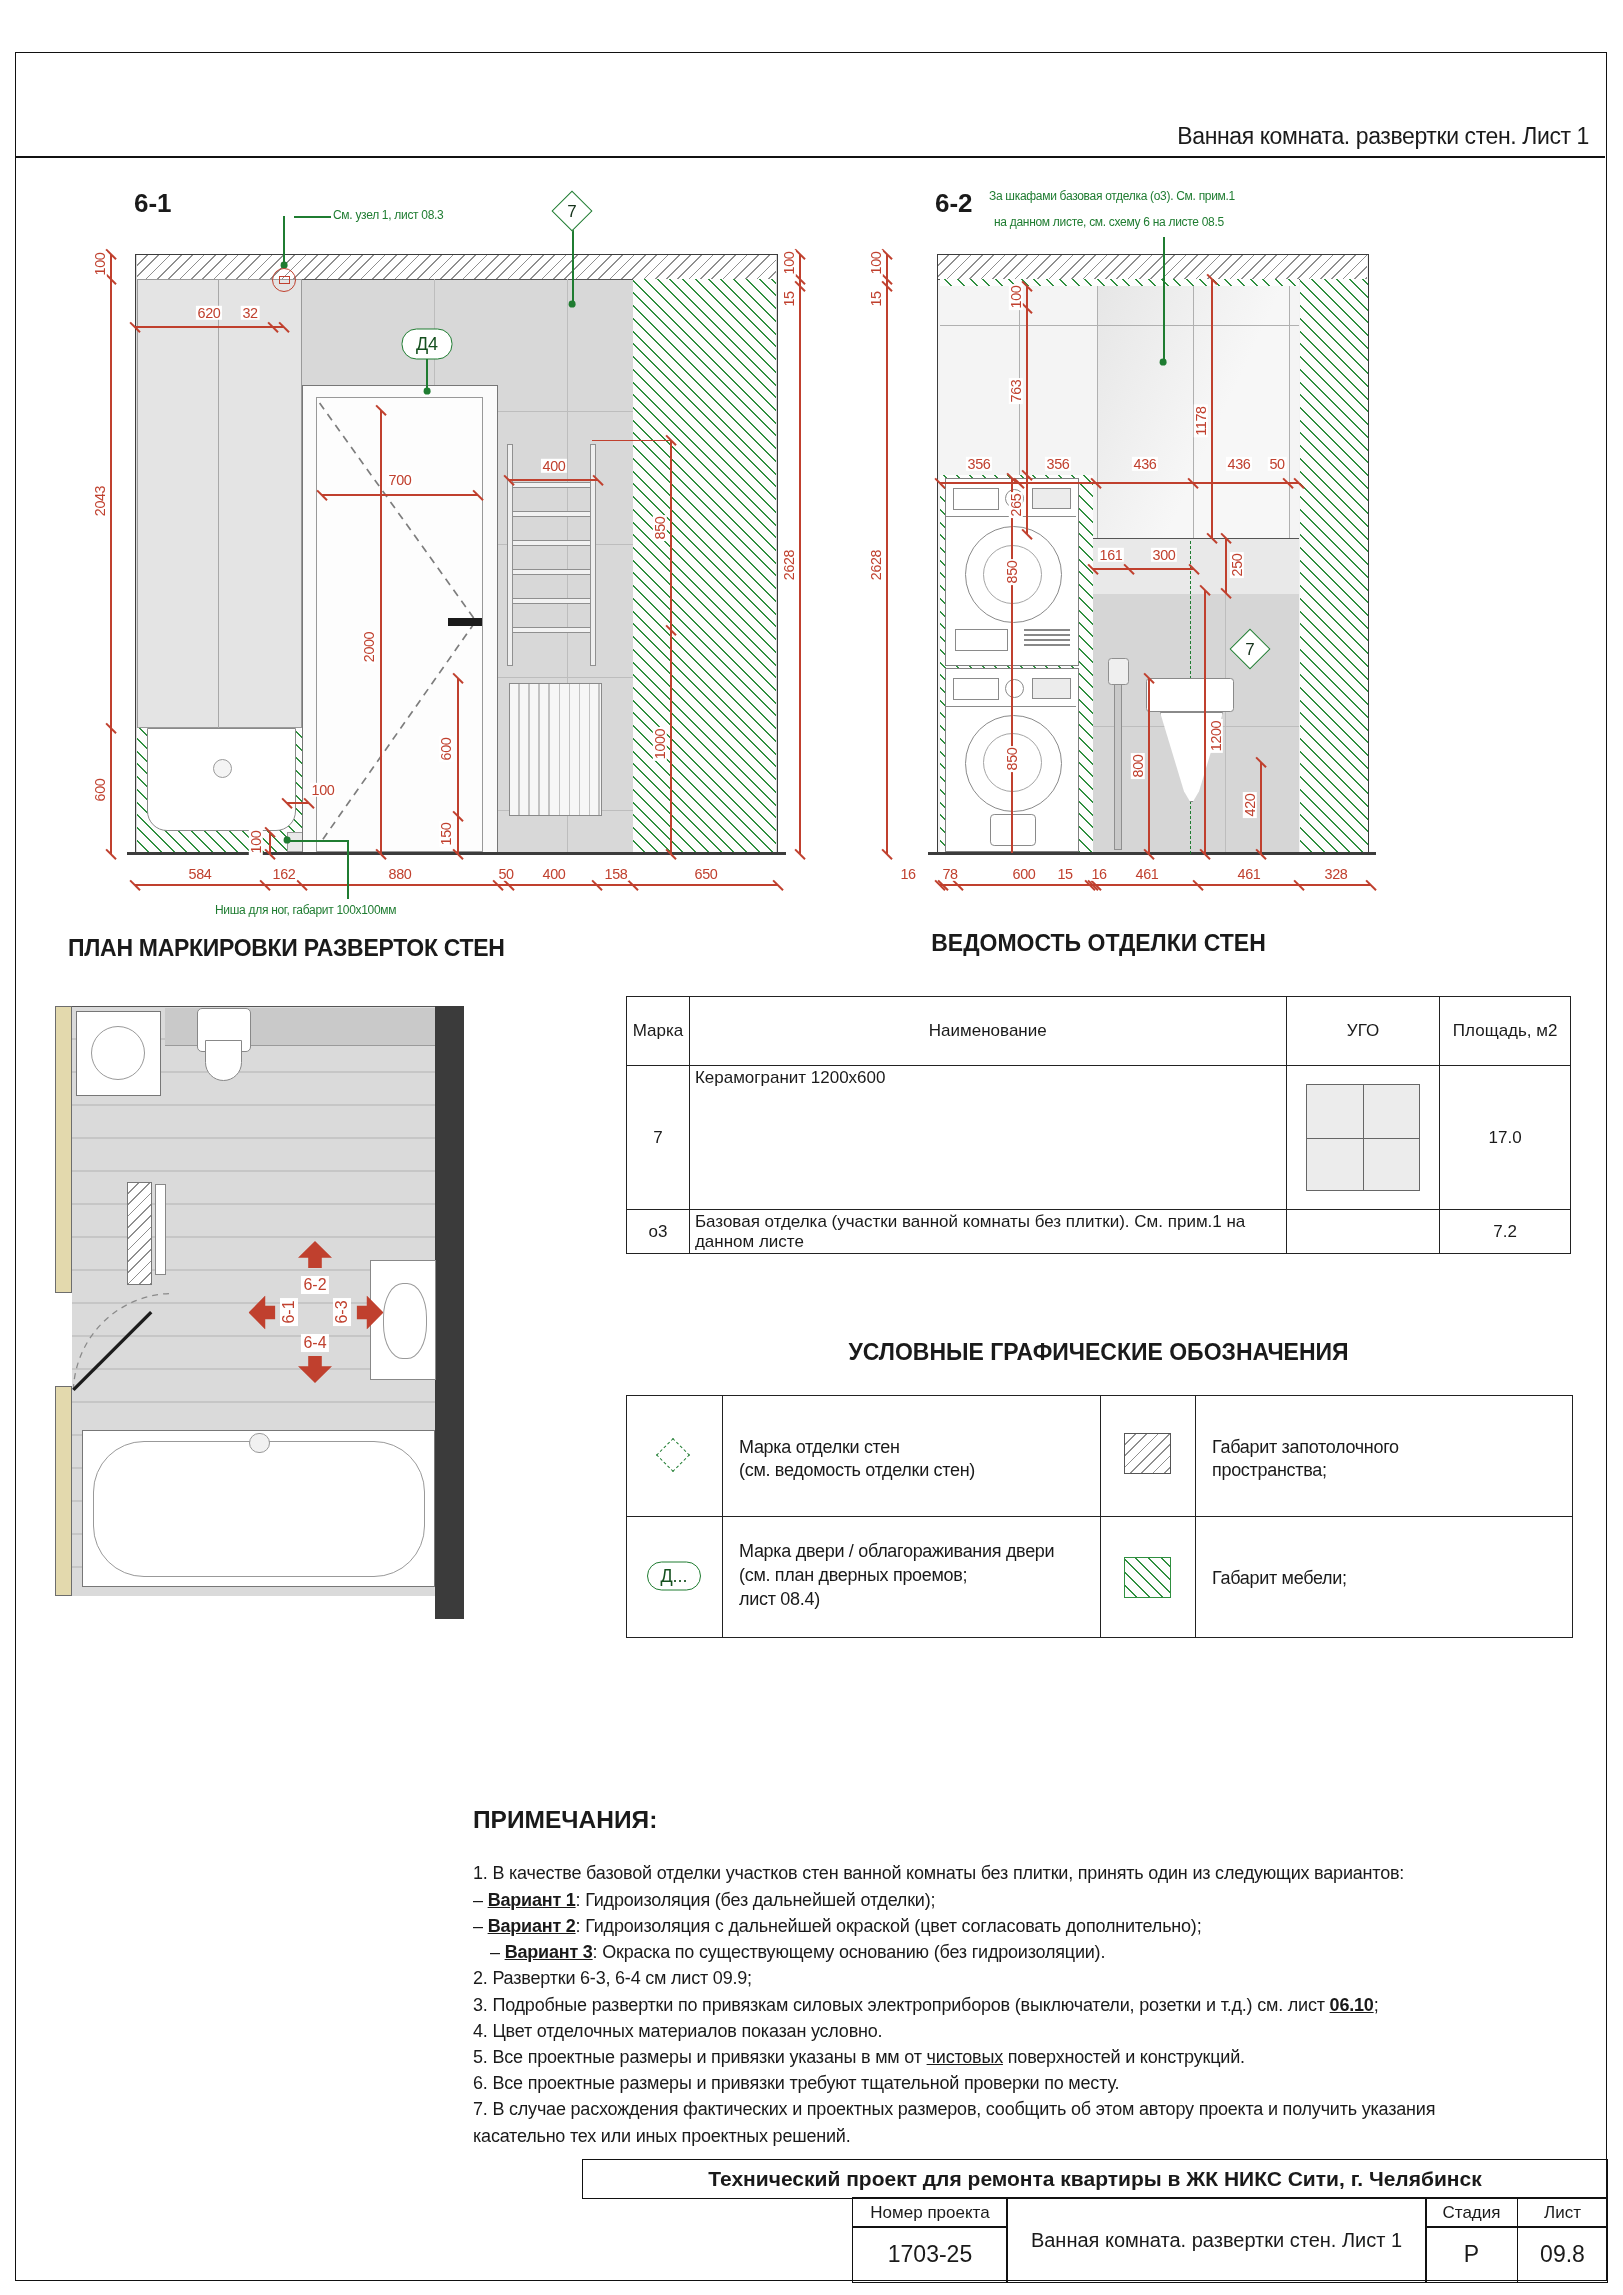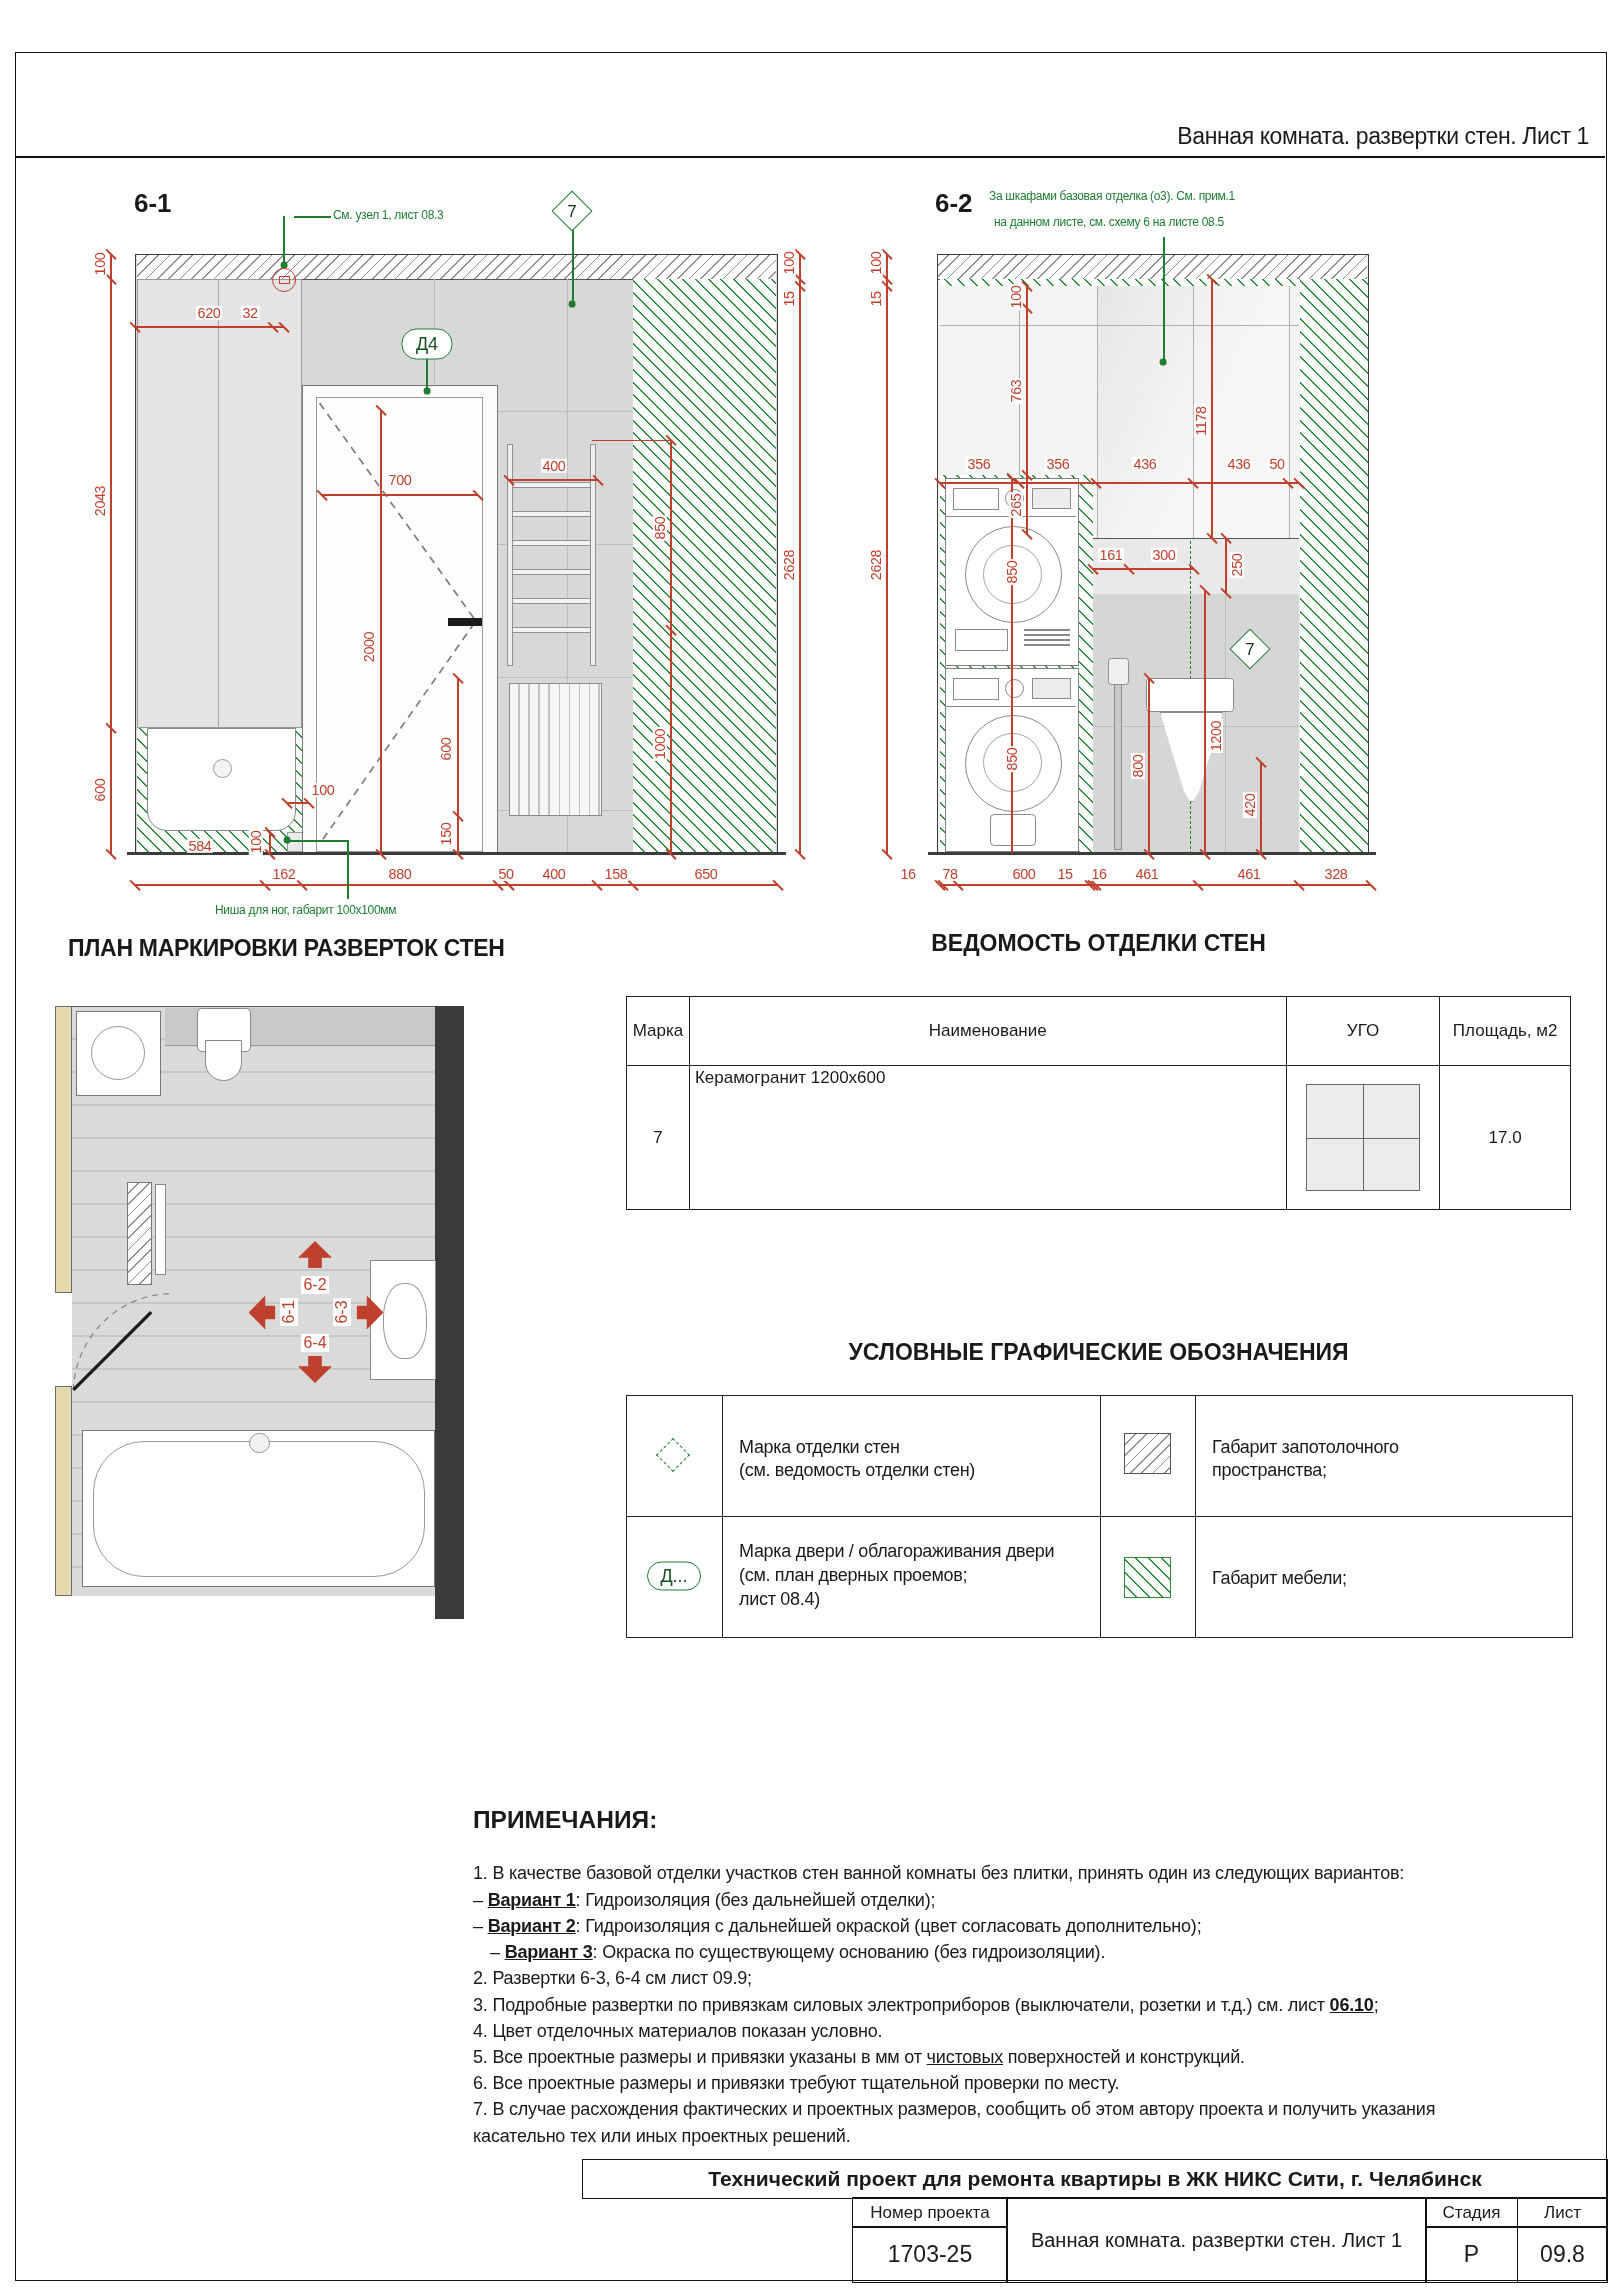--- a/index.html
+++ b/index.html
@@ -143,21 +143,21 @@
   <div class="dimline" style="left:135px;top:884px;width:643px;height:1.7px;">
       <i class="tk" style="left: 0px; top: 0.8px;"></i>
       <i class="tk" style="left: 130px; top: 0.8px;"></i>
       <i class="tk" style="left: 167px; top: 0.8px;"></i>
       <i class="tk" style="left: 363px; top: 0.8px;"></i>
       <i class="tk" style="left: 374px; top: 0.8px;"></i>
       <i class="tk" style="left: 462px; top: 0.8px;"></i>
       <i class="tk" style="left: 498px; top: 0.8px;"></i>
       <i class="tk" style="left: 643px; top: 0.8px;"></i>
     </div>
-  <div class="dim" style="left:200px;top:846px;">584</div>
+  <div class="dim" style="left:200px;top:874px;">584</div>
   <div class="dim" style="left:284px;top:874px;">162</div>
   <div class="dim" style="left:400px;top:874px;">880</div>
   <div class="dim" style="left:506px;top:874px;">50</div>
   <div class="dim" style="left:554px;top:874px;">400</div>
   <div class="dim" style="left:616px;top:874px;">158</div>
   <div class="dim" style="left:706px;top:874px;">650</div>
 
   <div class="dimline" style="left:322px;top:494px;width:156px;height:1.7px;">
       <i class="tk" style="left: 0px; top: 0.8px;"></i>
       <i class="tk" style="left: 156px; top: 0.8px;"></i>
@@ -416,20 +416,26 @@
         <td style="text-align:center;">7</td>
         <td style="vertical-align:top;">Керамогранит 1200x600</td>
         <td>
           <div style="position:relative;width:112px;height:105px;margin:0 auto;background:#ececec;border:1.3px solid #666;">
             <div style="position:absolute;left:50%;top:0;width:1.3px;height:100%;background:#666;"></div>
             <div style="position:absolute;left:0;top:50%;width:100%;height:1.3px;background:#666;"></div>
           </div>
         </td>
         <td style="text-align:center;">17.0</td>
       </tr>
+      <tr style="height:39px;">
+        <td style="text-align:center;">о3</td>
+        <td>Базовая отделка (участки ванной комнаты без плитки). См. прим.1 на данном листе</td>
+        <td></td>
+        <td style="text-align:center;">7.2</td>
+      </tr>
     </tbody>
       </table>
   </div>
 
   <div class="abs b" style="left:626px;top:1339px;width:945px;text-align:center;font-size:23px;">УСЛОВНЫЕ ГРАФИЧЕСКИЕ ОБОЗНАЧЕНИЯ</div>
   <div class="legend-grid" style="left:626px;top:1395px;width:945px;height:241px;">
     <div class="lg-line" style="left:0;top:120px;width:945px;height:1.3px;"></div>
     <div class="lg-line" style="left:95px;top:0;width:1.3px;height:241px;"></div>
     <div class="lg-line" style="left:473px;top:0;width:1.3px;height:241px;"></div>
     <div class="lg-line" style="left:568px;top:0;width:1.3px;height:241px;"></div>

